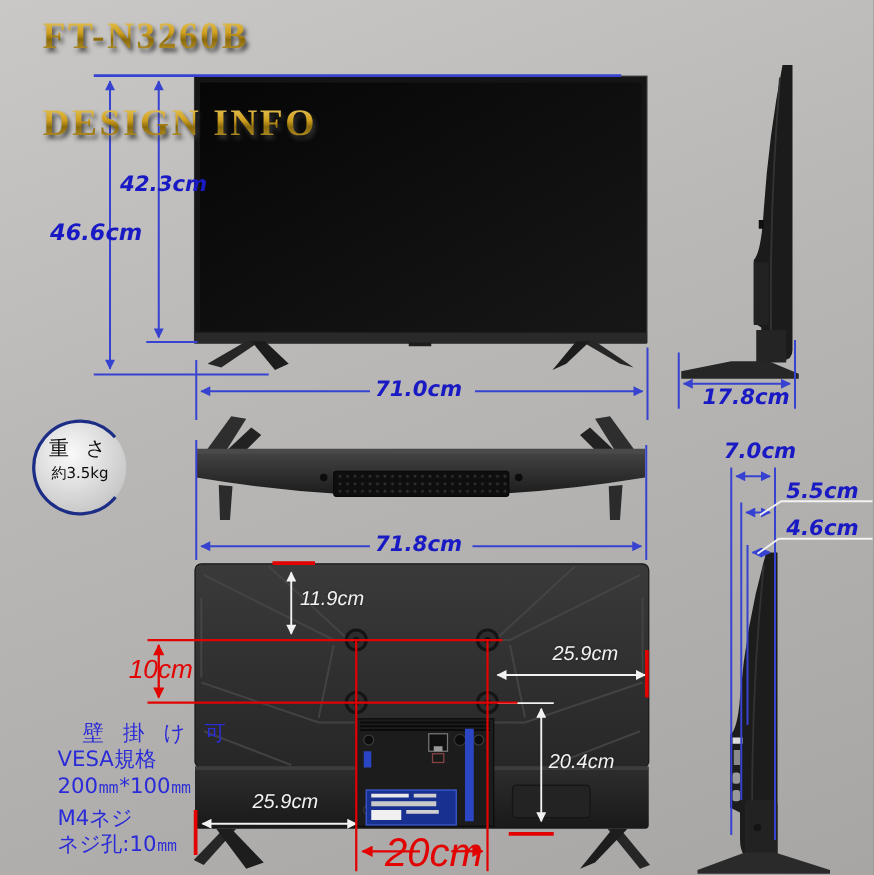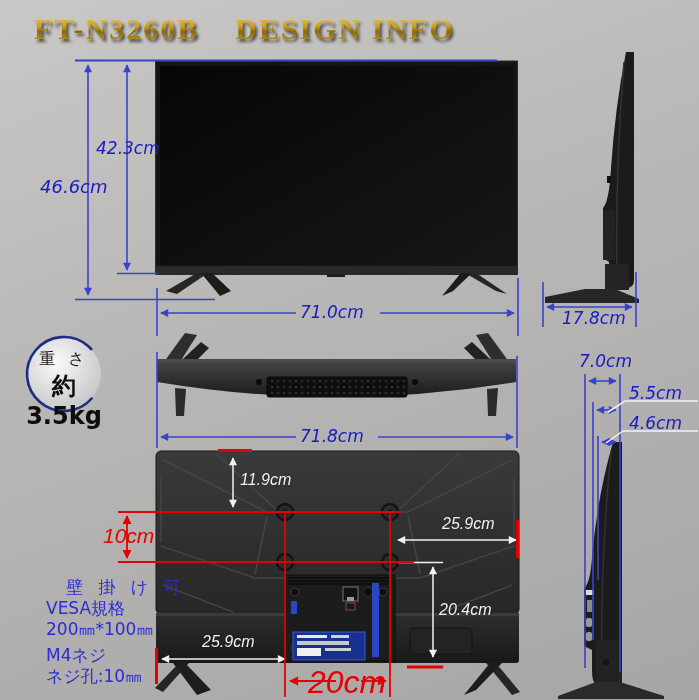--- a/index.html
+++ b/index.html
@@ -2,39 +2,39 @@
 <html><head>
 <meta charset="utf-8">
 <style>
   html,body{margin:0;padding:0;background:#888;}
   #canvas{
     position:relative;width:699px;height:700px;overflow:hidden;
     background:linear-gradient(160deg,#c9c8c6 0%,#b9b8b6 40%,#a7a6a4 100%);
     font-family:"DejaVu Sans",sans-serif;
   }
   .abs{position:absolute;}
-  .title{display:flex;gap:36px;white-space:nowrap;}
+  .title{display:flex;gap:36px;white-space:nowrap;flex-direction:column;}
   .title span{
     font-family:"Liberation Serif","DejaVu Serif",serif;
     font-weight:bold;font-size:30px;letter-spacing:2px;
     background:linear-gradient(180deg,#ecd06a 0%,#cf9f1e 42%,#8a6a0c 58%,#d2a93a 100%);
     -webkit-background-clip:text;background-clip:text;color:transparent;
     filter:drop-shadow(2px 3px 1.5px rgba(55,55,55,0.85));
   }
-  .dim-blue{color:#1a1ac4;font-style:italic;font-weight:normal;font-size:17px;white-space:nowrap;}
+  .dim-blue{color:#1a1ac4;font-style:italic;font-weight:bold;font-size:17px;white-space:nowrap;}
   .dim-blue.big{font-size:18px;}
   .dim-white{color:#f2f2f2;font-style:italic;font-size:16px;white-space:nowrap;
              font-family:"Liberation Sans",sans-serif;text-shadow:0 0 2px rgba(0,0,0,.35);}
   .dim-red{color:#e20202;font-style:italic;white-space:nowrap;font-family:"Liberation Sans",sans-serif;}
   .note{color:#2b2bd8;font-size:17px;line-height:21px;white-space:nowrap;}
   .note .sp{letter-spacing:5px;margin-left:20px;}
   .ctr{text-align:left;}
   .wtxt{position:absolute;left:0;top:15px;width:80px;text-align:center;color:#0d0d0d;}
   .wtxt .l1{font-size:16px;letter-spacing:4px;}
-  .wtxt .l2{font-size:24px;letter-spacing:0;font-weight:bold;}
+  .wtxt .l2{font-size:12px;letter-spacing:0;}
 </style>
 </head>
 <body>
 
 <div id="canvas">
 
   <svg class="abs" style="left:155px;top:58px" width="364" height="242" viewBox="0 0 364 242">
     <defs>
       <linearGradient id="scr" x1="0" y1="0" x2="1" y2="1">
         <stop offset="0" stop-color="#060606"></stop>

